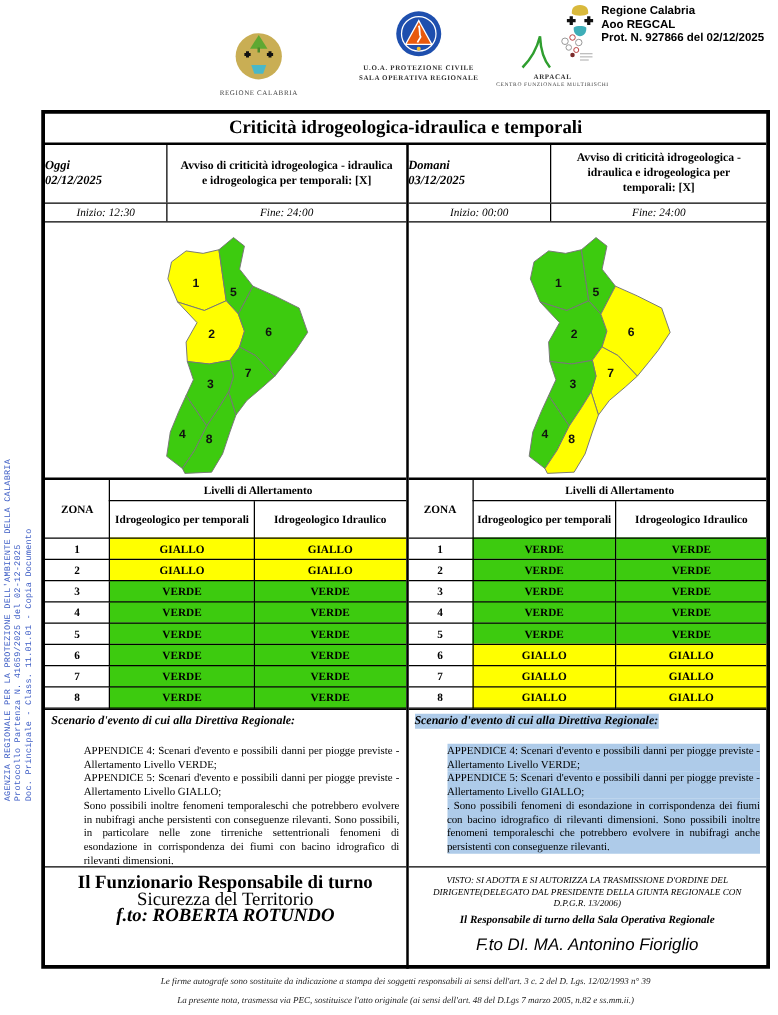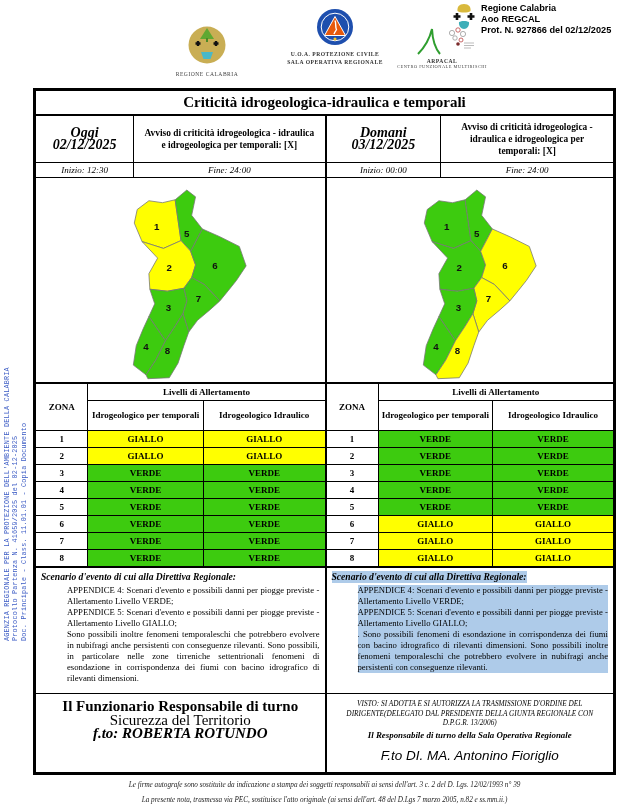--- a/index.html
+++ b/index.html
@@ -40,22 +40,22 @@
     height:25px;border-bottom:2px solid #000;
     display:flex;align-items:center;justify-content:center;
     font-weight:bold;font-size:15px;
   }
   .halves{display:flex;height:659px;}
   .half{width:50%;display:flex;flex-direction:column;}
   .half.right{border-left:2.5px solid #000;width:calc(50% + 0px);}
   .day-header{display:flex;height:47px;border-bottom:1.5px solid #000;}
   .day-cell{
     width:34%;border-right:1.5px solid #000;
-    display:flex;flex-direction:column;justify-content:center;align-items:center;
-    font-weight:bold;font-style:italic;font-size:14px;line-height:12px;
+    display:flex;flex-direction:column;justify-content:center;align-items:flex-start;
+    font-weight:bold;font-style:italic;font-size:10px;line-height:12px;
   }
   .half.right .day-cell{width:40%;}
   .notice-cell{
     flex:1;display:flex;align-items:center;justify-content:center;
     text-align:center;font-weight:bold;font-size:9.4px;line-height:1.3;
     padding:2px 9px;
   }
   .times-row{display:flex;height:15px;border-bottom:1.5px solid #000;font-style:italic;font-size:9px;}
   .time-cell{width:34%;border-right:1.5px solid #000;display:flex;align-items:center;justify-content:center;}
   .half.right .time-cell{width:40%;}
@@ -72,21 +72,21 @@
   table.alert-table th,table.alert-table td{border:1.5px solid #000;padding:0;font-weight:bold;}
   table.alert-table tr > *:first-child{border-left:none;}
   table.alert-table tr > *:last-child{border-right:none;}
   table.alert-table thead tr:first-child th{border-top:none;height:16px;}
   .col-zona{width:18%;}.col-temp{width:40%;}.col-idr{width:42%;}
   .h-sub{height:30px;font-size:9px;line-height:11px;}
   .scenario-cell{
     height:127px;border-bottom:1.5px solid #000;border-top:1px solid #000;
     padding:3px 5px 0 5px;font-size:8.7px;line-height:1.26;overflow:hidden;
   }
-  .scen-title{font-weight:bold;font-style:italic;font-size:9.6px;margin-bottom:2px;display:inline-block;}
+  .scen-title{font-weight:bold;font-style:italic;font-size:9.6px;margin-bottom:12px;display:inline-block;}
   .scen-line{text-align:justify;margin-left:26px;}
   .hl{background:var(--hl,#AECBE9);}
   .sig-row{flex:1;padding-top:6px;text-align:center;}
   .sig-left{font-size:15px;line-height:13.5px;}
   .sig-bold{font-weight:bold;}
   .sig-fto{font-weight:bold;font-style:italic;}
   .sig-right{padding:5px 8px 0 8px;font-style:italic;}
   .visto{font-size:7.3px;line-height:9.5px;text-align:center;}
   .sig-role{font-weight:bold;font-size:8.9px;margin-top:2px;}
   .sig-name{font-family:"Liberation Sans",sans-serif;font-size:13.5px;margin-top:8px;}

